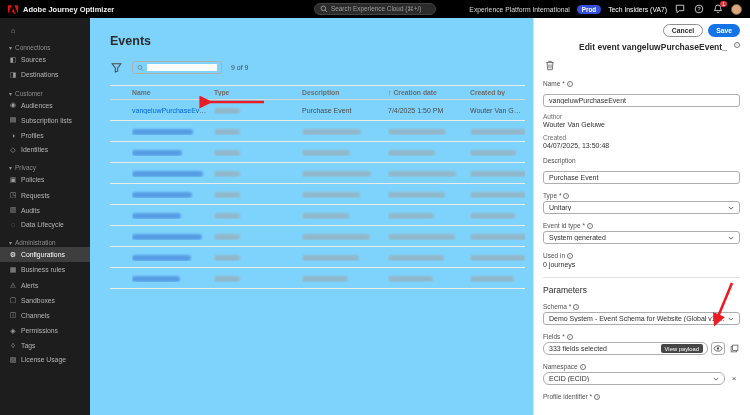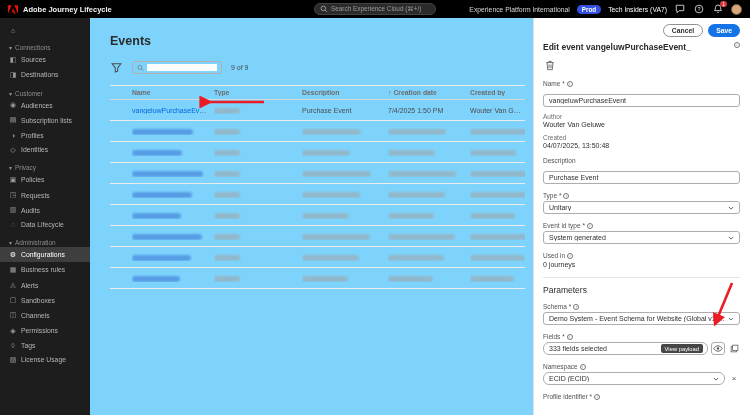--- a/index.html
+++ b/index.html
@@ -49,21 +49,21 @@
   .redact { display:inline-block; height:6px; border-radius:3px; background:#a3a3a3; opacity:.55; filter:blur(1px); vertical-align:middle; }
   .redact.blue { background:#4d8fe0; opacity:.8; }
 
   
   .panel { width:217px; flex:none; border-left:1px solid #e1e1e1; padding:6px 10px 0 9px; position:relative; overflow:hidden; }
   .panel-actions { display:flex; justify-content:flex-end; gap:5px; }
   .btn { height:13px; border-radius:7px; padding:0 8px; font-size:6.8px; display:inline-flex; align-items:center; cursor:pointer; font-weight:700; }
   .btn.cancel { border:1px solid #8f8f8f; background:#fff; color:#2a2a2a; }
   .btn.save { border:none; background:var(--accent,#1473e6); color:#fff; }
   .panel-title-row { display:flex; align-items:flex-start; justify-content:space-between; margin-top:5px; }
-  .panel-title { font-size:8.5px; font-weight:700; color:#2a2a2a; line-height:1.2; padding-right:6px; }
+  .panel-title { font-size:8.5px; font-weight:700; color:#2a2a2a; line-height:1.2; padding-right:6px;margin-left:36px; }
   .trash-btn { margin:7px 0 2px; background:none; border:none; cursor:pointer; width:13px; height:13px; display:flex; align-items:center; justify-content:center; }
   .f-label { font-size:6.5px; color:#505050; margin:8px 0 2px; display:flex; align-items:center; gap:2px; white-space:nowrap; }
   .info { width:6px; height:6px; border:0.5px solid #767676; border-radius:50%; font-size:4.2px; display:inline-flex; align-items:center; justify-content:center; color:#767676; line-height:1; flex:none; }
   .input, .select { width:100%; height:13px; border:1px solid #adadad; border-radius:3px; font-size:7px; color:#2f2f2f; background:#fff; padding:0 5px; }
   input.input { outline:none; }
   .select { display:flex; align-items:center; justify-content:space-between; gap:3px; cursor:pointer; }
   .select span { overflow:hidden; white-space:nowrap; text-overflow:ellipsis; }
   .meta-label { font-size:6.5px; color:#6d6d6d; margin-top:6px; }
   .meta-value { font-size:7px; color:#2f2f2f; margin-top:1px; }
   .divider { border:none; border-top:1px solid #e3e3e3; margin:9px 0 7px; }
@@ -79,21 +79,21 @@
   .arrow-line { stroke:var(--red,#ec1c24); stroke-width:2.6; }
   .arrow-head { fill:var(--red,#ec1c24); }
 </style>
 </head>
 <body>
 
 <header class="topbar">
   <svg class="adobe-logo" width="10" height="9" viewBox="0 0 30 26">
       <path fill="#EB1000" d="M19 0h11v26L19 0zM11 0H0v26L11 0zm4 9.6L22.8 26h-5.2l-2.3-5.8h-3.4L15 9.6z"></path>
     </svg>
-  <span class="product">Adobe Journey Lifecycle</span>
+  <span class="product">Adobe Journey Optimizer</span>
   <div class="tb-search">
     <svg width="8" height="8" viewBox="0 0 12 12">
         <circle cx="5" cy="5" r="3.4" fill="none" stroke="#a5a5a5" stroke-width="1.3"></circle>
         <line x1="7.6" y1="7.6" x2="10.6" y2="10.6" stroke="#a5a5a5" stroke-width="1.3"></line>
       </svg>
     <span>Search Experience Cloud (⌘+/)</span>
   </div>
   <div class="tb-right">
     <span class="org">Experience Platform International</span>
     <span class="prod">Prod</span>

